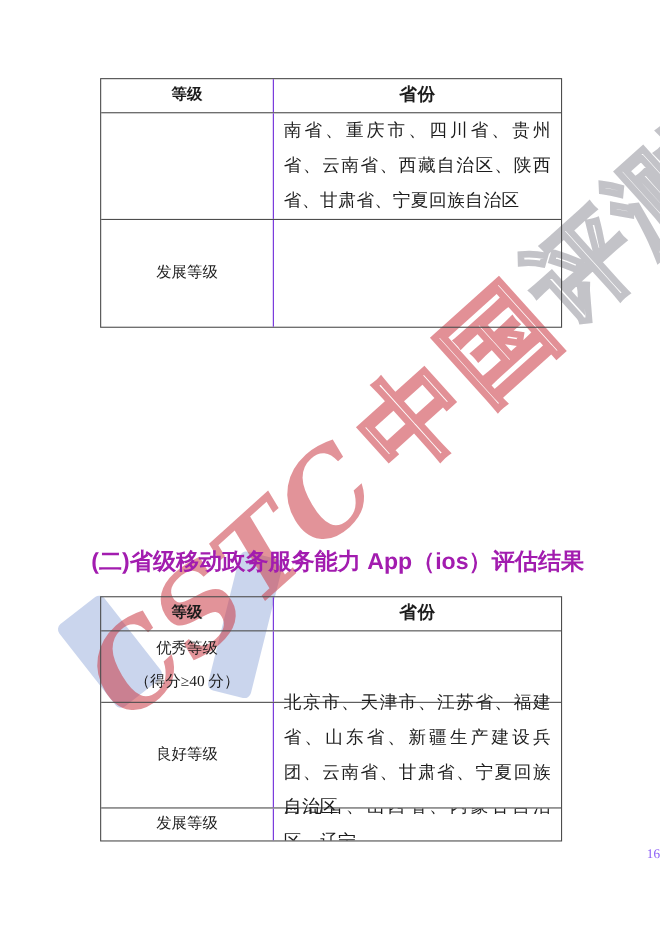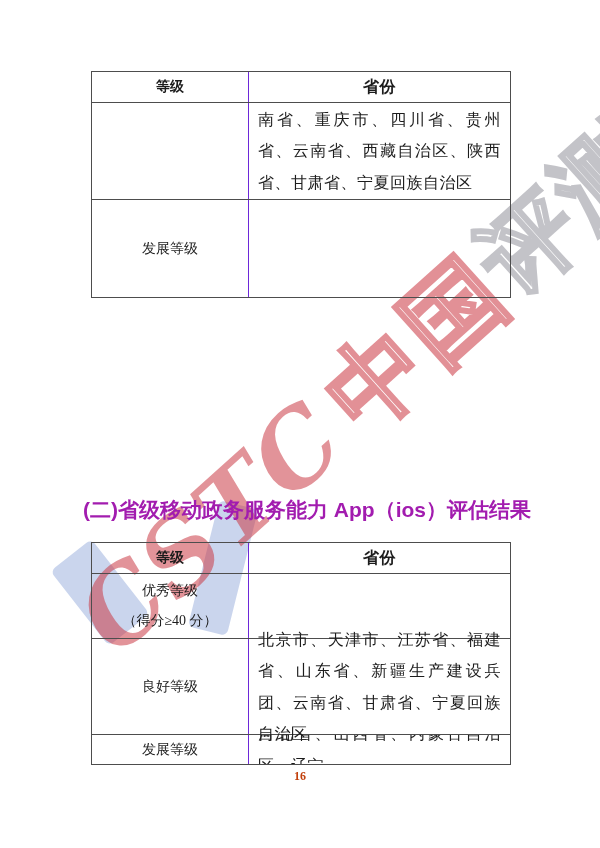--- a/index.html
+++ b/index.html
@@ -49,22 +49,22 @@
   .hdr-center{justify-content:center;text-align:center;}
   .notes{position:absolute;left:91px;top:295px;width:424px;font-size:14px;line-height:31px;}
   .notes p{margin:0;text-align:justify;text-indent:28px;}
   .formula{font-family:"Liberation Sans","DejaVu Sans",sans-serif;font-size:14.5px;letter-spacing:0;}
   .section-heading{
     position:absolute;left:83px;top:496px;width:470px;
     font-family:"Liberation Sans","DejaVu Sans",sans-serif;
     font-weight:bold;font-size:21px;color:#a21caf;white-space:nowrap;
   }
   .page-number{
-    position:absolute;left:0;top:769px;width:600px;text-align:center;
-    font-size:12px;font-weight:bold;color:#c2410c;
+    position:absolute;left:0;top:769px;width:600px;text-align:right;
+    font-size:12px;font-weight:normal;color:#8b5cf6;
   }
 </style>
 </head>
 <body>
 
 <div class="page">
 
   <div class="wm-layer">
     <div class="wm-blue wm-blue-a"></div>
     <div class="wm-blue wm-blue-b"></div>

